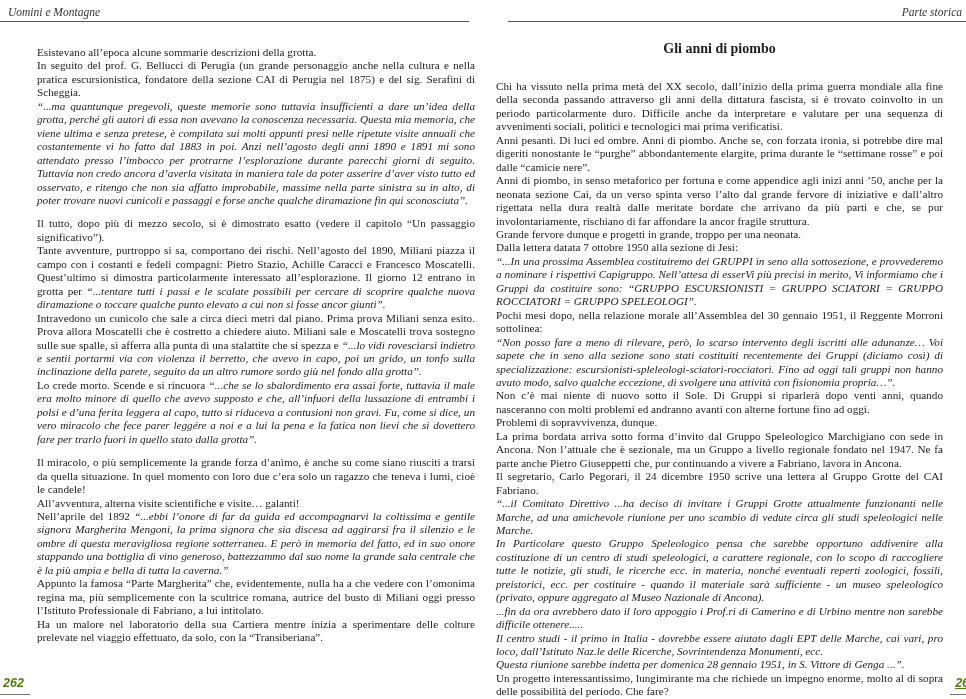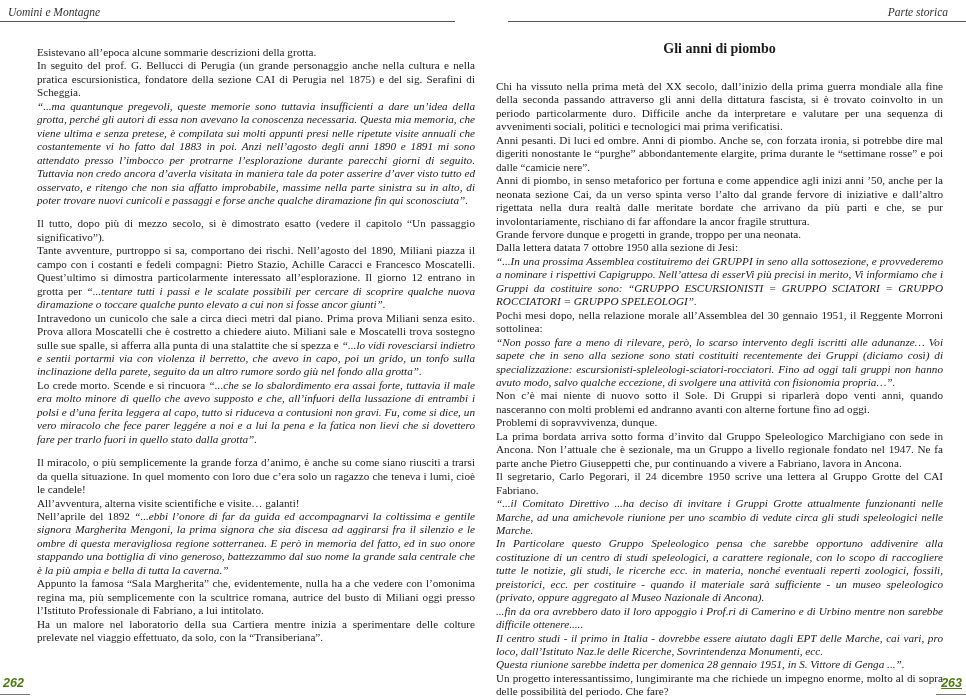--- a/index.html
+++ b/index.html
@@ -1,17 +1,17 @@
 <!DOCTYPE html>
 <html><head>
 <meta charset="utf-8">
 <style>
   html, body { margin:0; padding:0; background:#ffffff; }
   body { width:966px; height:699px; position:relative; overflow:hidden; font-family:"Liberation Serif", "DejaVu Serif", serif; color:#1c1c1c; }
-  .page { position:absolute; top:0; height:699px; }
+  .page { position:absolute; top:0; height:699px;padding-left:14px; }
   .page-left { left:0; width:483px; }
   .page-right { left:483px; width:483px; }
   .running-head { position:absolute; top:6px; font-style:italic; font-size:11.5px; color:#333; }
   .page-left .running-head { left:8px; }
   .page-right .running-head { right:18px; }
   .head-rule { position:absolute; top:21px; height:0; border-top:1.3px solid #555; }
   .page-left .head-rule { left:0; right:28px; }
   .page-right .head-rule { left:25px; right:0; }
   .body-text { position:absolute; font-size:11.2px; line-height:13.45px; text-align:justify; }
   .page-left .body-text { left:37px; width:438px; top:46px; }
@@ -37,21 +37,21 @@
       <p><span>Esistevano all’epoca alcune sommarie descrizioni della grotta.</span></p>
       <p><span>In seguito del prof. G. Bellucci di Perugia (un grande personaggio anche nella cultura e nella pratica escursionistica, fondatore della sezione CAI di Perugia nel 1875) e del sig. Serafini di Scheggia.</span></p>
       <p><em>“...ma quantunque pregevoli, queste memorie sono tuttavia insufficienti a dare un’idea della grotta, perché gli autori di essa non avevano la conoscenza necessaria. Questa mia memoria, che viene ultima e senza pretese, è compilata sui molti appunti presi nelle ripetute visite annuali che costantemente vi ho fatto dal 1883 in poi. Anzi nell’agosto degli anni 1890 e 1891 mi sono attendato presso l’imbocco per protrarne l’esplorazione durante parecchi giorni di seguito. Tuttavia non credo ancora d’averla visitata in maniera tale da poter asserire d’aver visto tutto ed osservato, e ritengo che non sia affatto improbabile, massime nella parte sinistra su in alto, di poter trovare nuovi cunicoli e passaggi e forse anche qualche diramazione fin qui sconosciuta”.</em></p>
       <p class="gap"><span>Il tutto, dopo più di mezzo secolo, si è dimostrato esatto (vedere il capitolo “Un passaggio significativo”).</span></p>
       <p><span>Tante avventure, purtroppo si sa, comportano dei rischi. Nell’agosto del 1890, Miliani piazza il campo con i costanti e fedeli compagni: Pietro Stazio, Achille Caracci e Francesco Moscatelli. Quest’ultimo si dimostra particolarmente interessato all’esplorazione. Il giorno 12 entrano in grotta per </span><em>“...tentare tutti i passi e le scalate possibili per cercare di scoprire qualche nuova diramazione o toccare qualche punto elevato a cui non si fosse ancor giunti”.</em></p>
       <p><span>Intravedono un cunicolo che sale a circa dieci metri dal piano. Prima prova Miliani senza esito. Prova allora Moscatelli che è costretto a chiedere aiuto. Miliani sale e Moscatelli trova sostegno sulle sue spalle, si afferra alla punta di una stalattite che si spezza e </span><em>“...lo vidi rovesciarsi indietro e sentii portarmi via con violenza il berretto, che avevo in capo, poi un grido, un tonfo sulla inclinazione della parete, seguito da un altro rumore sordo giù nel fondo alla grotta”.</em></p>
       <p><span>Lo crede morto. Scende e si rincuora </span><em>“...che se lo sbalordimento era assai forte, tuttavia il male era molto minore di quello che avevo supposto e che, all’infuori della lussazione di entrambi i polsi e d’una ferita leggera al capo, tutto si riduceva a contusioni non gravi. Fu, come si dice, un vero miracolo che fece parer leggére a noi e a lui la pena e la fatica non lievi che si dovettero fare per trarlo fuori in quello stato dalla grotta”.</em></p>
       <p class="gap"><span>Il miracolo, o più semplicemente la grande forza d’animo, è anche su come siano riusciti a trarsi da quella situazione. In quel momento con loro due c’era solo un ragazzo che teneva i lumi, cioè le candele!</span></p>
       <p><span>All’avventura, alterna visite scientifiche e visite… galanti!</span></p>
       <p><span>Nell’aprile del 1892 </span><em>“...ebbi l’onore di far da guida ed accompagnarvi la coltissima e gentile signora Margherita Mengoni, la prima signora che sia discesa ad aggirarsi fra il silenzio e le ombre di questa meravigliosa regione sotterranea. E però in memoria del fatto, ed in suo onore stappando una bottiglia di vino generoso, battezzammo dal suo nome la grande sala centrale che è la più ampia e bella di tutta la caverna.”</em></p>
-      <p><span>Appunto la famosa “Sala Margherita” che, evidentemente, nulla ha a che vedere con l’omonima regina ma, più semplicemente con la scultrice romana, autrice del busto di Miliani oggi presso l’Istituto Professionale di Fabriano, a lui intitolato.</span></p>
+      <p><span>Appunto la famosa “Parte Margherita” che, evidentemente, nulla ha a che vedere con l’omonima regina ma, più semplicemente con la scultrice romana, autrice del busto di Miliani oggi presso l’Istituto Professionale di Fabriano, a lui intitolato.</span></p>
       <p><span>Ha un malore nel laboratorio della sua Cartiera mentre inizia a sperimentare delle colture prelevate nel viaggio effettuato, da solo, con la “Transiberiana”.</span></p>
     </div>
   <div class="page-number">262</div>
   <div class="pn-rule"></div>
 </div>
 
 <div class="page page-right">
   <div class="running-head">Parte storica</div>
   <div class="head-rule"></div>
   <div class="chapter-title">Gli anni di piombo</div>

